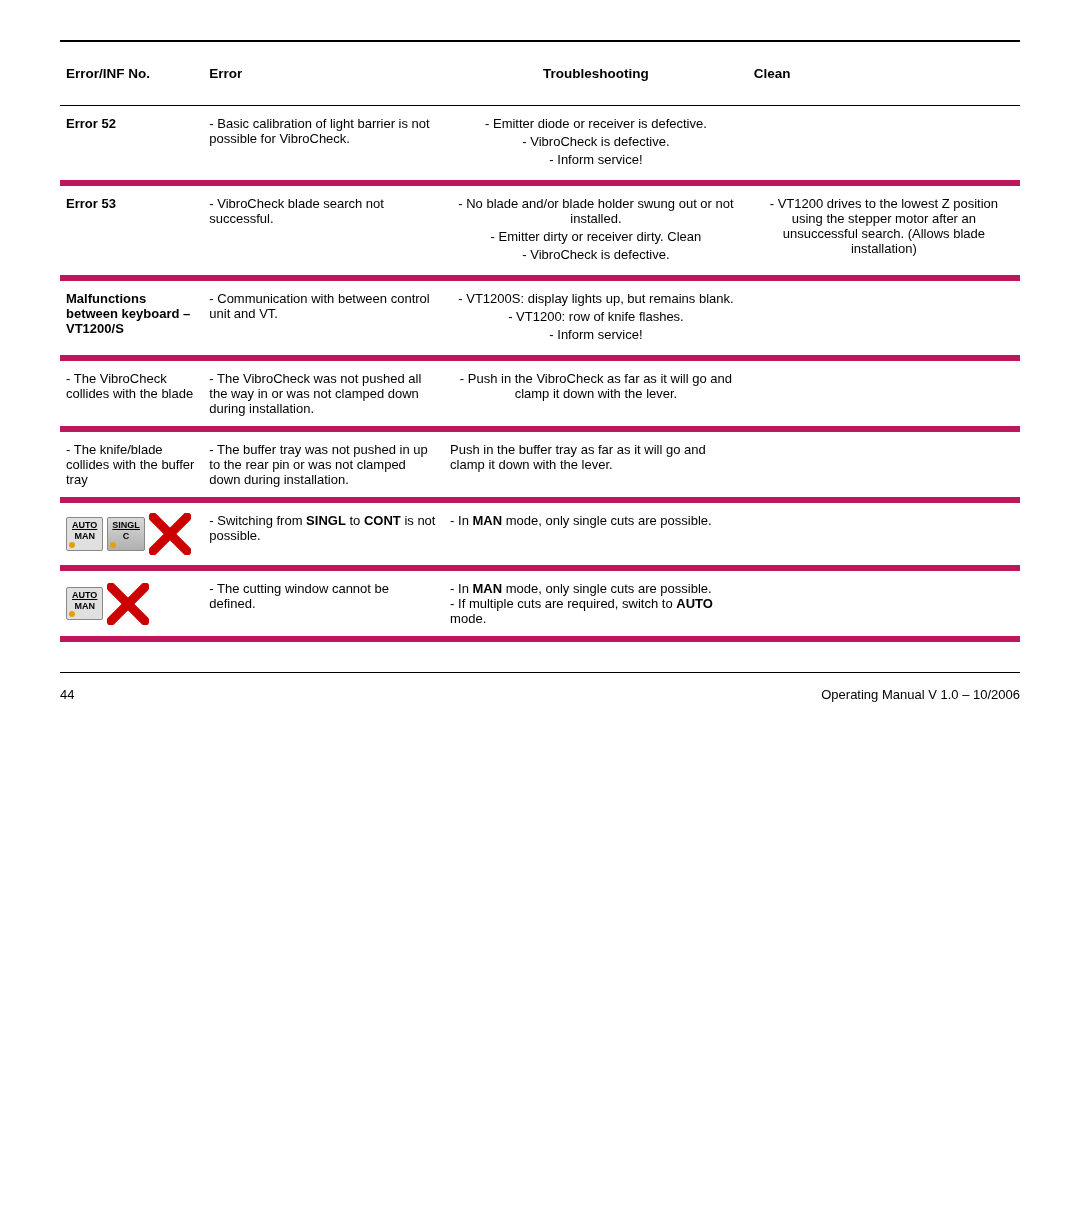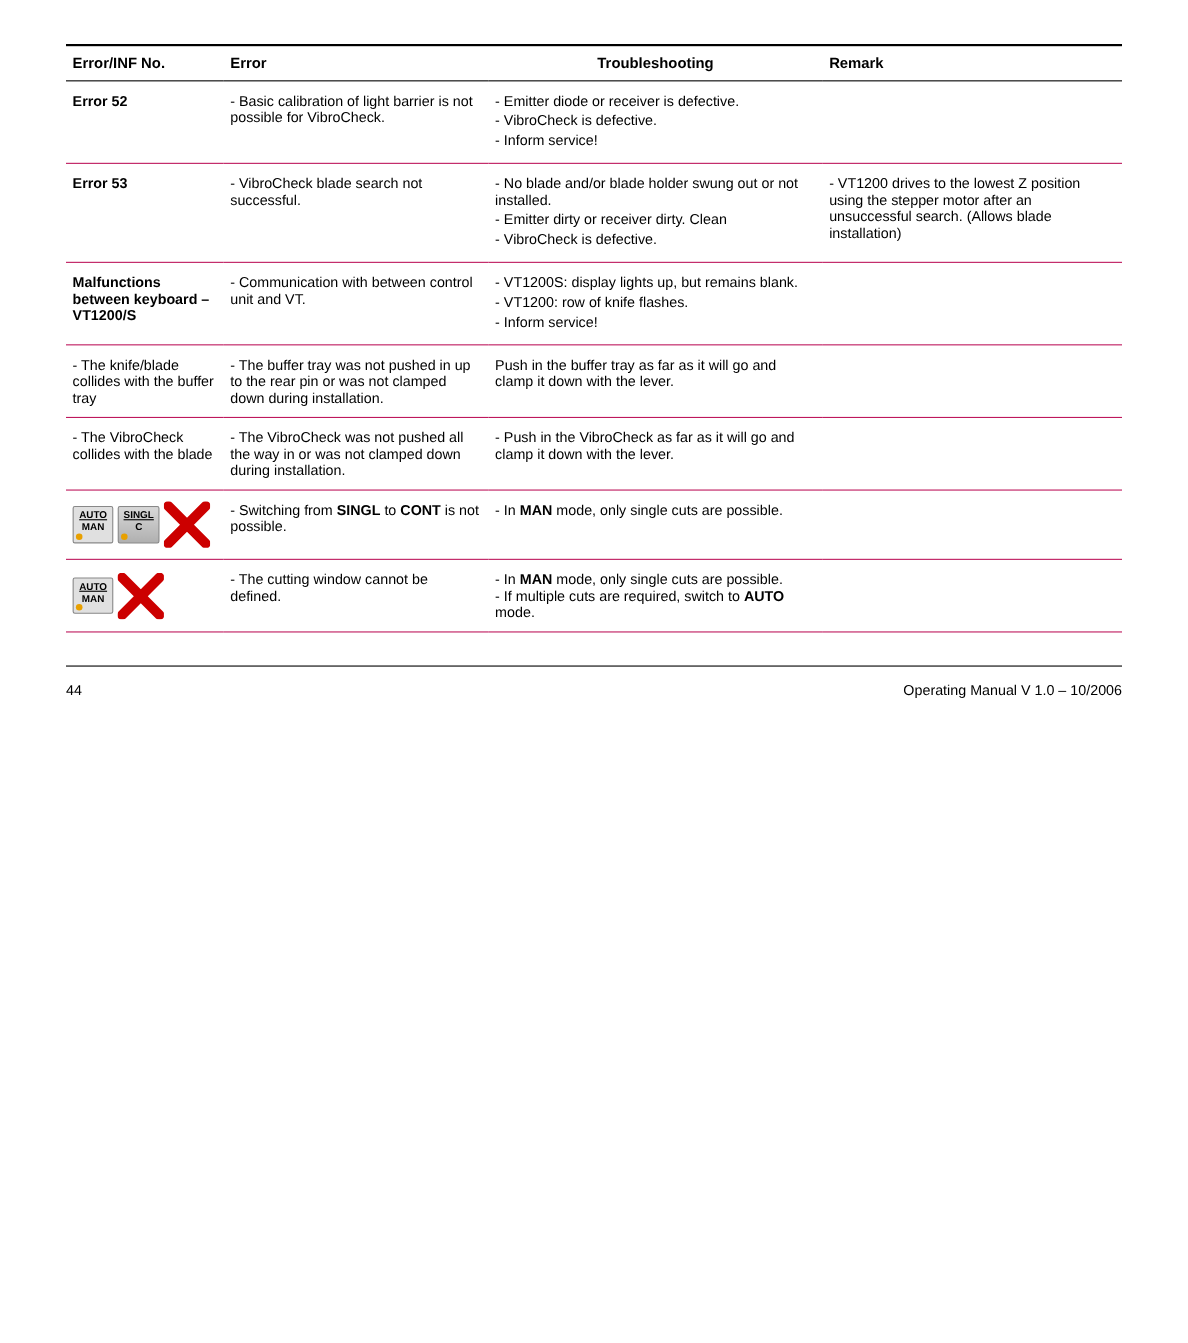--- a/index.html
+++ b/index.html
@@ -26,41 +26,41 @@
 
     table {
       width: 100%;
       border-collapse: collapse;
       margin-top: 0;
     }
 
     thead tr th {
       font-weight: bold;
       font-size: 13.5px;
-      padding: 8px 6px;
+      padding: 24px 6px;
       border-bottom: 1.5px solid #000;
       text-align: left;
       vertical-align: bottom;
     }
 
     tbody tr td {
       padding: 10px 6px;
       vertical-align: top;
       font-size: 13px;
-      border-bottom: 1px solid #be185d;
+      border-bottom: 6px solid #be185d;
     }
 
     .col-error { width: 120px; }
     .col-desc  { width: 230px; }
     .col-trouble { width: 290px; text-align: center; }
     .col-remark { width: 260px; }
 
     .bold { font-weight: bold; }
 
-    .list-item { margin-bottom: 3px; }
+    .list-item { margin-bottom: 3px; text-align: center; }
     .list-item::before { content: "- "; }
 
     
     .ui-icon-group {
       display: flex;
       align-items: center;
       gap: 2px;
     }
 
     
@@ -92,21 +92,21 @@
 
 <div>
   <hr class="title-rule">
 
   <table>
     <thead>
       <tr>
         <th class="col-error">Error/INF No.</th>
         <th class="col-desc">Error</th>
         <th class="col-trouble">Troubleshooting</th>
-        <th class="col-remark">Remark</th>
+        <th class="col-remark">Clean</th>
       </tr>
     </thead>
     <tbody>
 
       <tr>
         <td>
           <span class="bold">Error 52</span>
         </td>
         <td>
           <span class="list-item">Basic calibration of light barrier is not pos­sible for VibroCheck.</span>
@@ -146,40 +146,40 @@
         <td>
           <div class="list-item">VT1200S: display lights up, but remains blank.</div>
           <div class="list-item">VT1200: row of knife flashes.</div>
           <div class="list-item">Inform service!</div>
         </td>
         <td></td>
       </tr>
 
       <tr>
         <td>
+          <span>- The VibroCheck collides with the blade</span>
+        </td>
+        <td>
+          <span class="list-item">The VibroCheck was not pushed all the way in or was not clamped down during installa­tion.</span>
+        </td>
+        <td>
+          <div class="list-item">Push in the VibroCheck as far as it will go and clamp it down with the lever.</div>
+        </td>
+        <td></td>
+      </tr>
+
+      <tr>
+        <td>
           <span>- The knife/blade collides with the buffer tray</span>
         </td>
         <td>
           <span class="list-item">The buffer tray was not pushed in up to the rear pin or was not clamped down during installation.</span>
         </td>
         <td>
           <span>Push in the buffer tray as far as it will go and clamp it down with the lever.</span>
-        </td>
-        <td></td>
-      </tr>
-
-      <tr>
-        <td>
-          <span>- The VibroCheck collides with the blade</span>
-        </td>
-        <td>
-          <span class="list-item">The VibroCheck was not pushed all the way in or was not clamped down during installa­tion.</span>
-        </td>
-        <td>
-          <div class="list-item">Push in the VibroCheck as far as it will go and clamp it down with the lever.</div>
         </td>
         <td></td>
       </tr>
 
       <tr>
         <td class="icon-cell">
           <div class="ui-icon-group">
 
             <div style="position:relative; display:inline-block; margin-right:2px;">
               <div style="border:1px solid #888; background:#e0e0e0; padding:2px 5px 8px 5px; font-size:9px; font-weight:bold; border-radius:2px; line-height:1.2; min-width:30px; text-align:center;">

